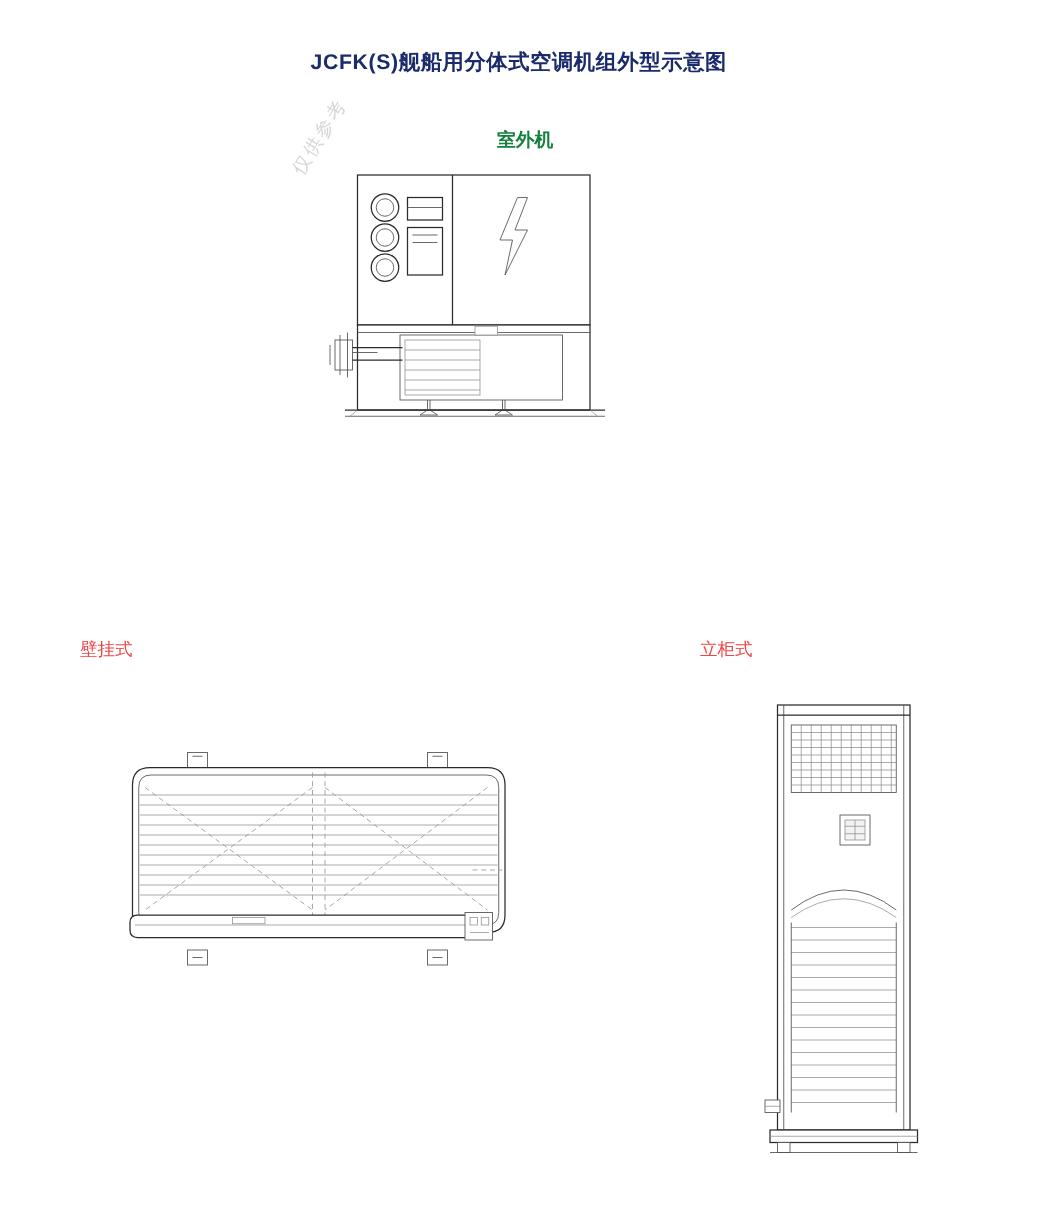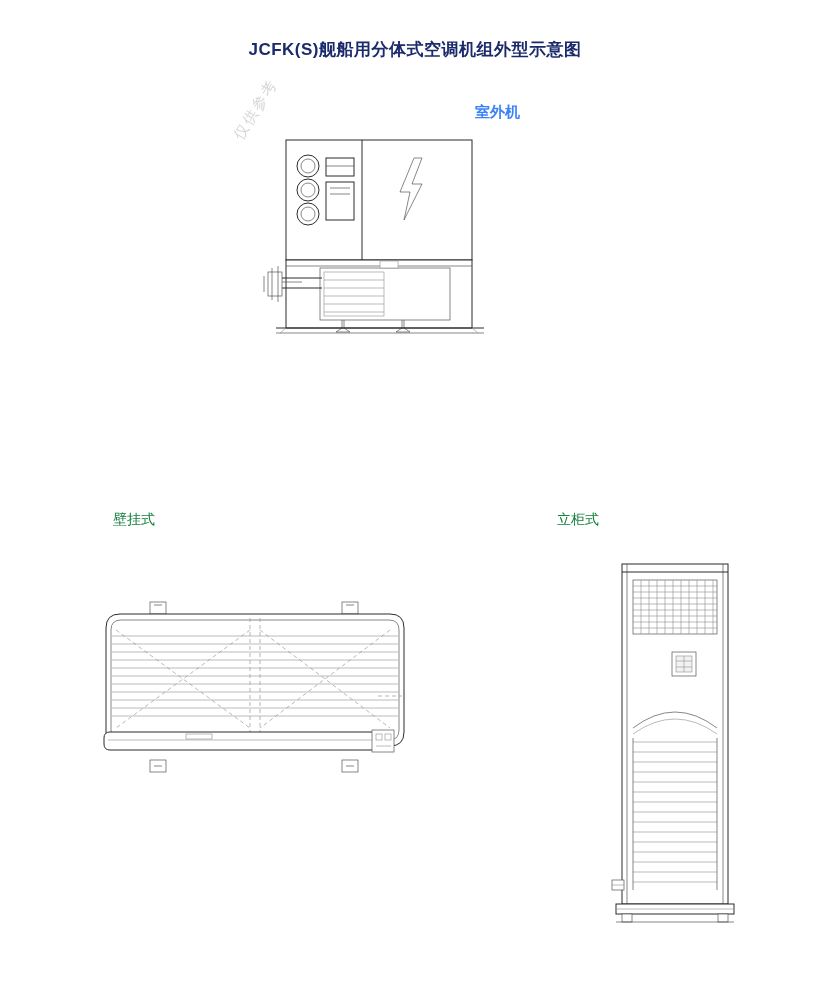--- a/index.html
+++ b/index.html
@@ -25,37 +25,36 @@
     width: 830px;
     text-align: center;
     font-size: 17px;
     font-weight: bold;
     color: #1b2a6b;
     letter-spacing: 0.5px;
   }
   .section-label {
     position: absolute;
     width: 200px;
-    text-align: right;
+    text-align: center;
     font-size: 15px;
     font-weight: bold;
-    color: #3b82f6;
+    color: #15803d;
   }
   .outdoor-label { top: 103px; left: 320px; }
   .indoor-label  { top: 443px; left: 320px; }
 
   .sub-label {
     position: absolute;
     font-size: 14px;
-    color: #15803d;
-    text-align: center;
+    color: #ef4444;
     width: 140px;
   }
   .wall-label  { top: 511px; left: 64px; }
-  .floor-label { top: 511px; left: 508px; }
+  .floor-label { top: 511px; left: 560px; }
 
   .watermark {
     position: absolute;
     top: 100px;
     left: 222px;
     font-size: 15px;
     color: #c9c9c9;
     transform: rotate(-58deg);
     letter-spacing: 2px;
     opacity: 0.75;

